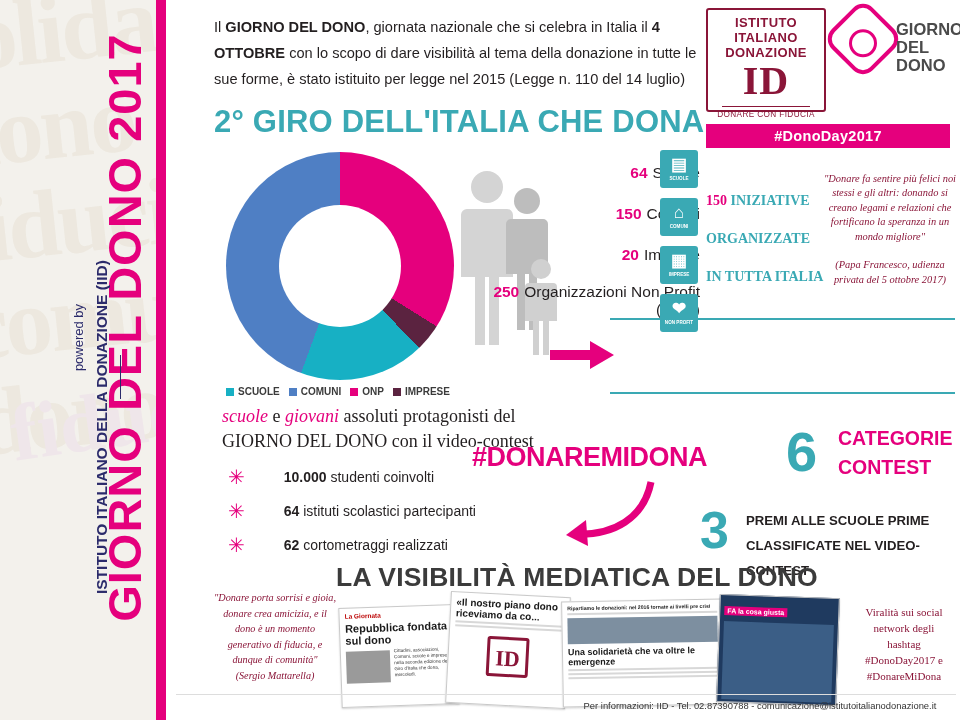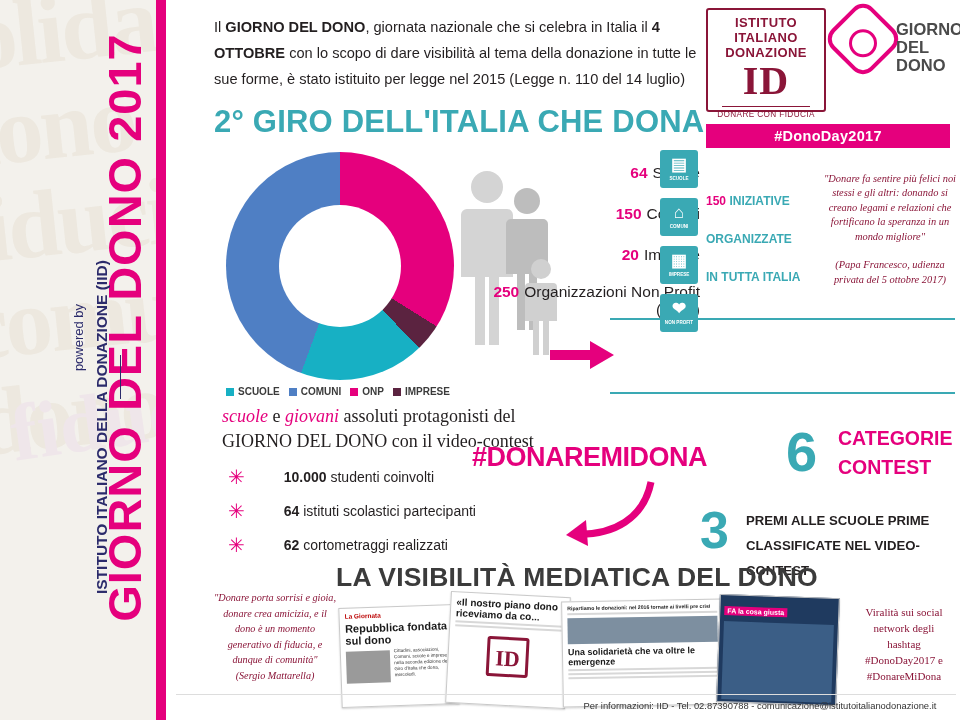--- a/index.html
+++ b/index.html
@@ -134,21 +134,21 @@
   }
   .sq .glyph { display:block; font-size:17px; line-height:22px; padding-top:4px; }
   .sq .cap { display:block; line-height:6px; }
 
   
   .people { position:absolute; left:455px; top:165px; width:120px; height:190px; }
 
   
   .iniziative {
     position:absolute; left:706px; top:182px; width:120px;
-    color:#3aa9b4; font-size:12px; font-weight:bold; line-height:38px;
+    color:#3aa9b4; font-size:14px; font-weight:bold; line-height:38px;font-family:Liberation Serif, serif;
   }
   .iniziative .big { color:#e5007d; }
 
   
   .quote-papa {
     position:absolute; left:822px; top:172px; width:136px;
     color:#8a1538; font-size:10.4px; line-height:14.4px; text-align:center;
     font-family:"Liberation Serif", serif; font-style:italic;
   }
 

